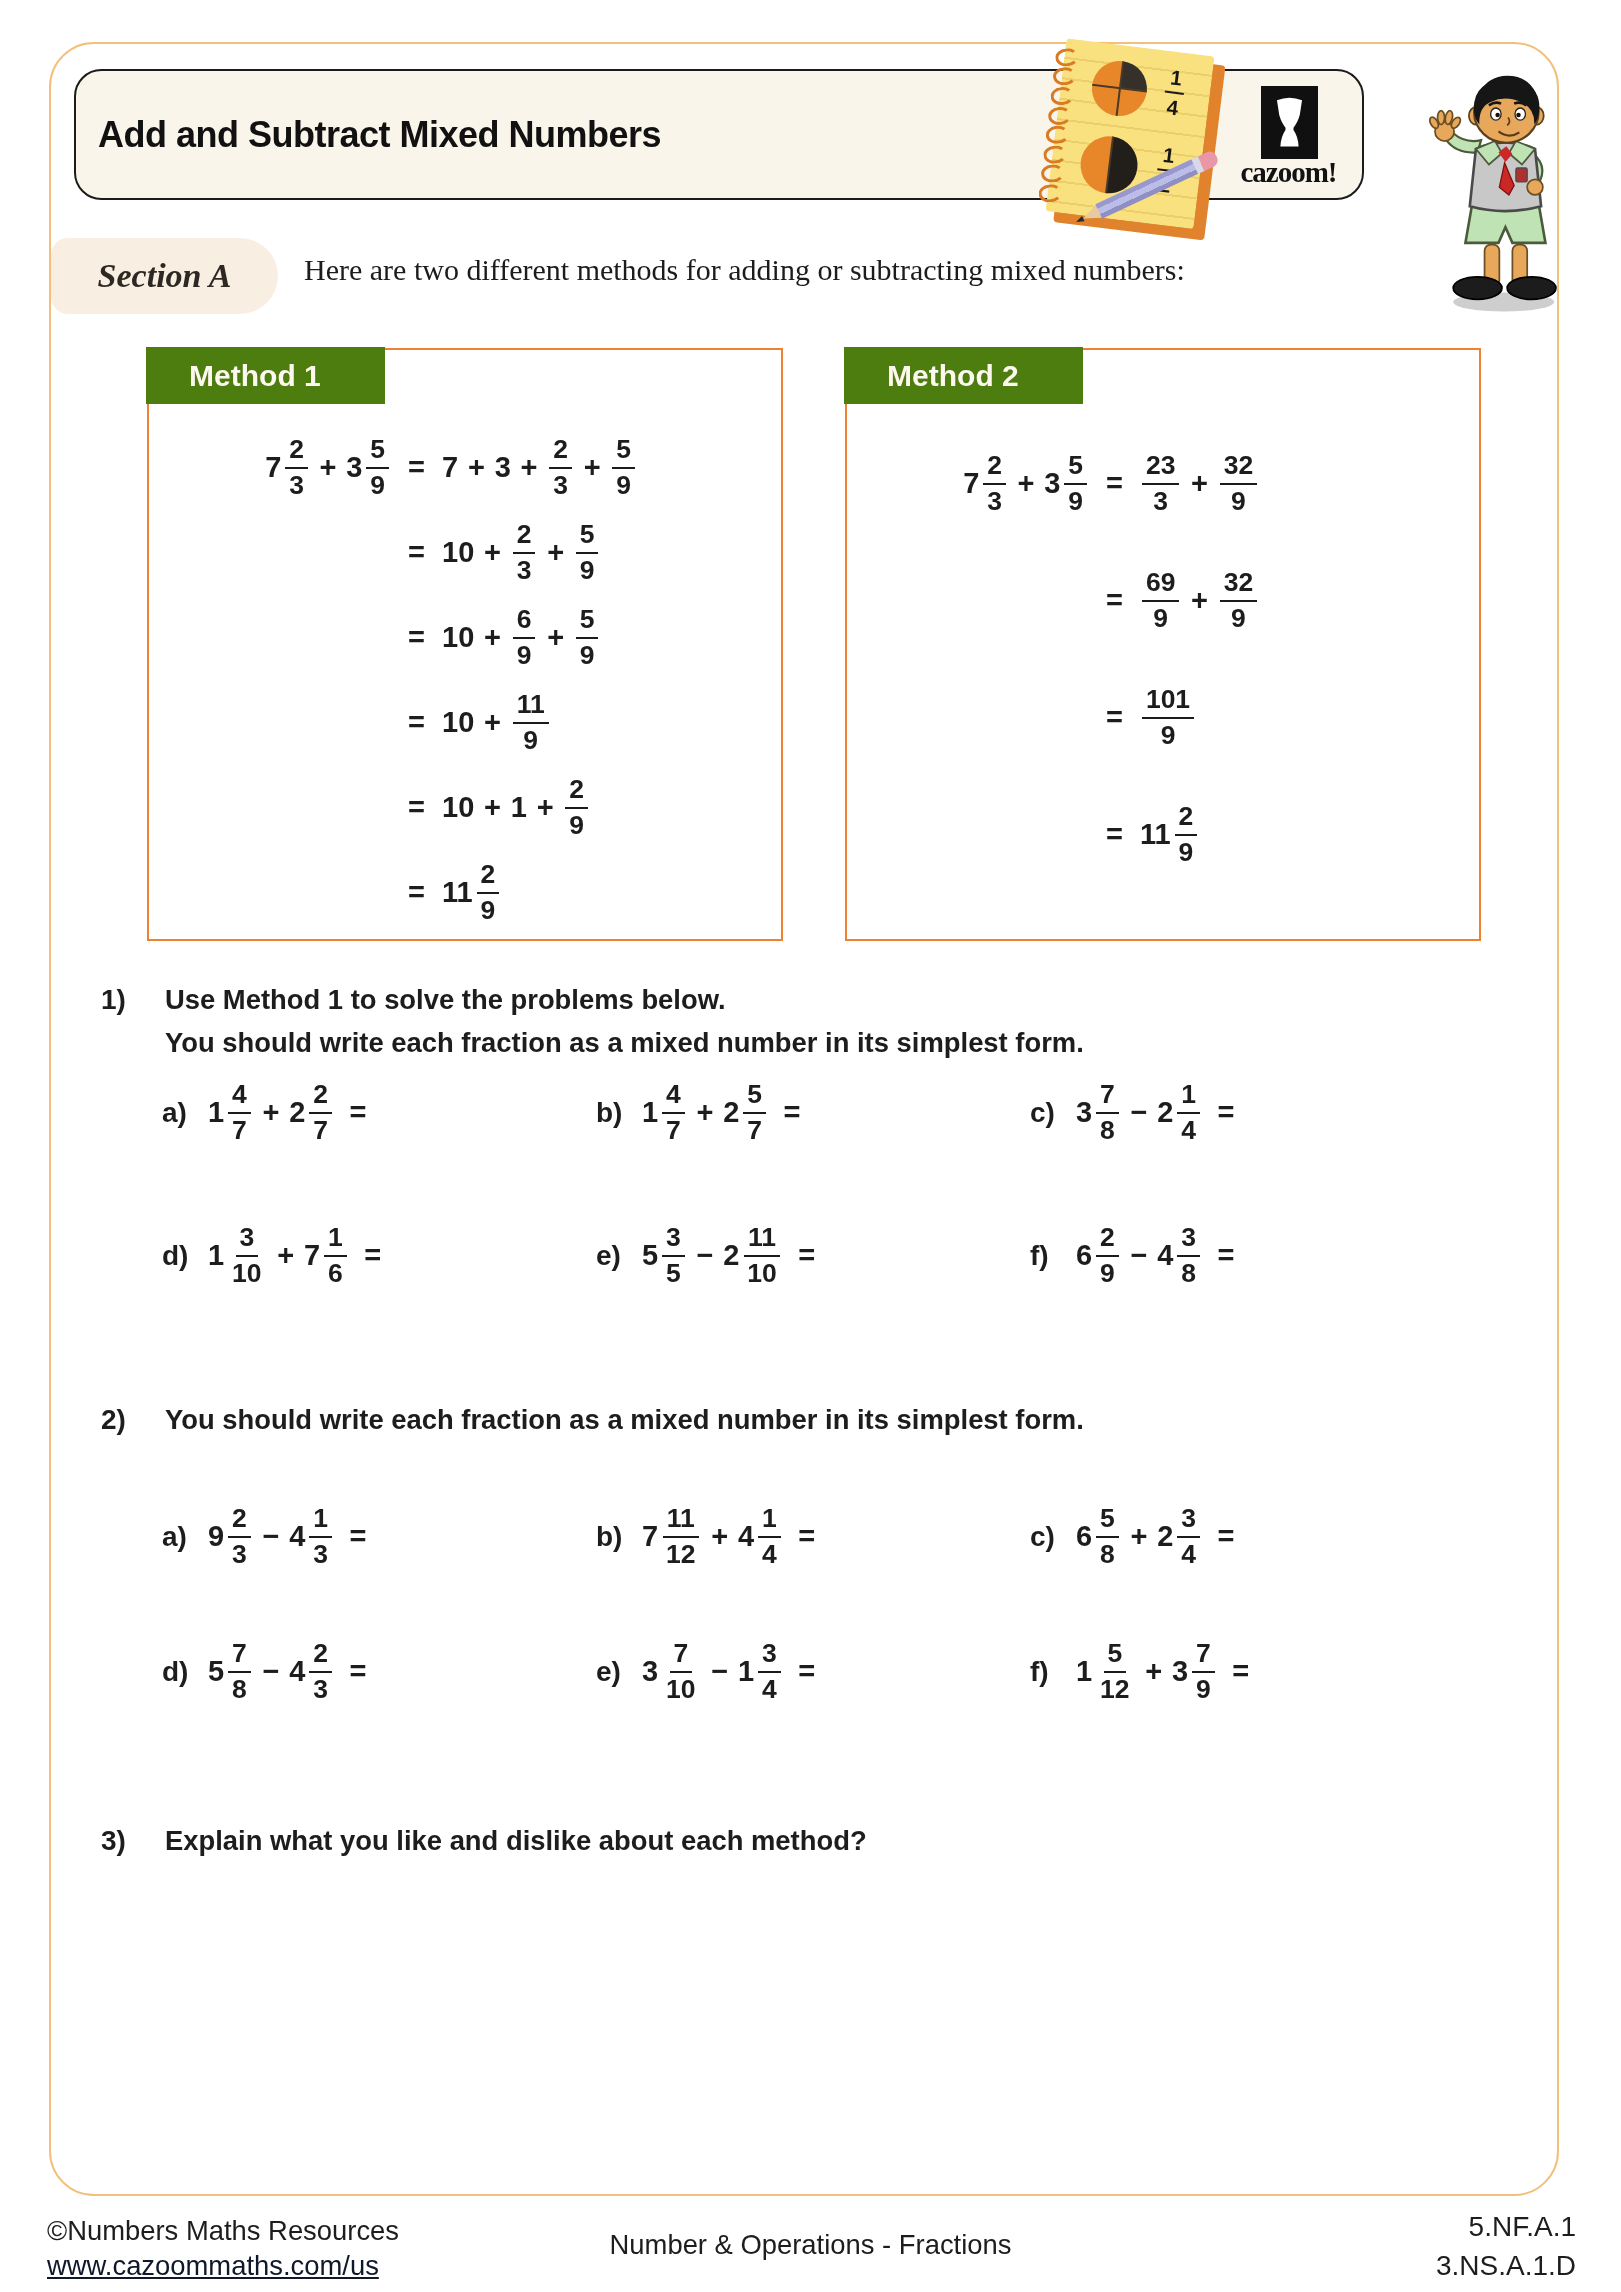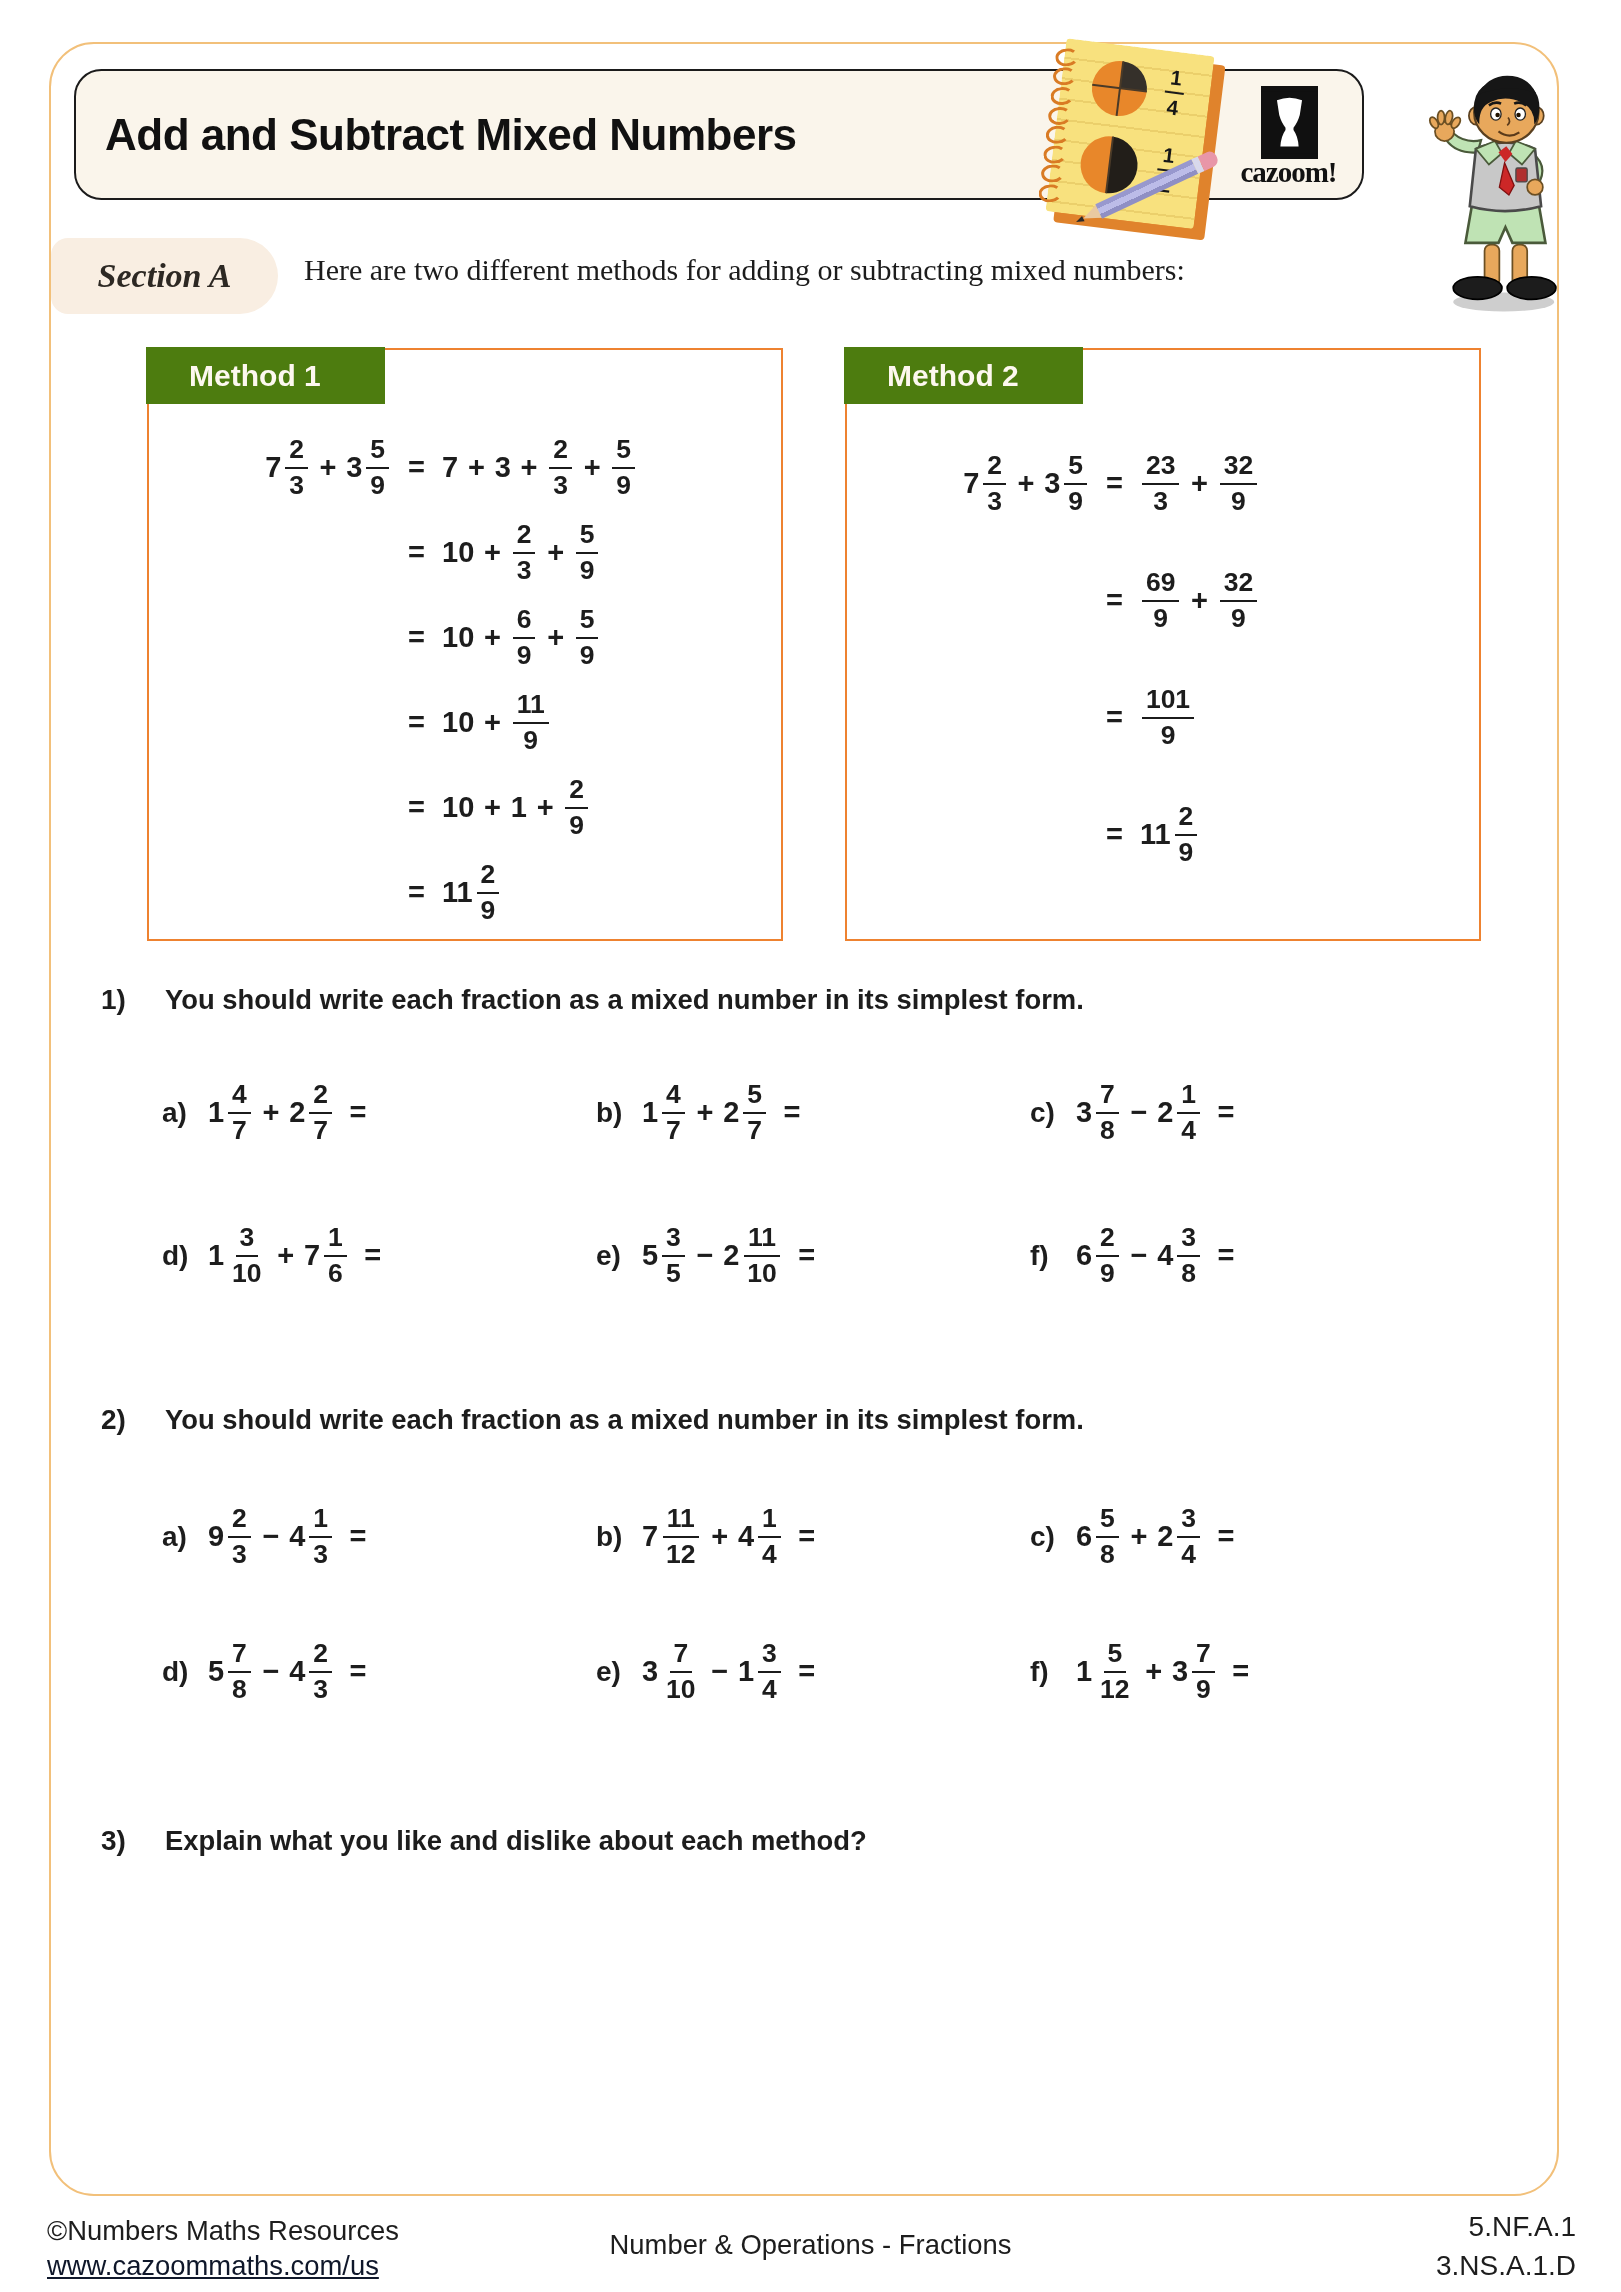--- a/index.html
+++ b/index.html
@@ -12,22 +12,22 @@
     position:absolute;left:49px;top:42px;width:1506px;height:2150px;
     border:2.9px solid #F2C07A;border-radius:45px;z-index:0;background:#fff;
   }
   
   .header-box{
     position:absolute;left:74px;top:69px;width:1286px;height:127px;
     background:#FAF5EB;border:2.9px solid #1b1b1b;border-radius:27.4px;z-index:1;
     display:flex;align-items:center;
   }
   .page-title{
-    font-size:44px;font-weight:bold;letter-spacing:-0.5px;color:#111;
-    padding-left:29px;white-space:nowrap;
+    font-size:36px;font-weight:bold;letter-spacing:-0.5px;color:#111;
+    padding-left:22px;white-space:nowrap;
   }
   
   .notebook{position:absolute;left:1037px;top:41px;width:196px;height:211px;z-index:3;}
   .nb-rot{position:absolute;left:17.6px;top:5.9px;width:155px;height:182px;transform:rotate(7deg);}
   .nb-shadow{position:absolute;left:8.8px;top:7.8px;width:152px;height:176px;background:#E0832C;border-radius:3.9px;}
   .nb-page{
     position:absolute;left:0;top:0;width:149px;height:174px;background:#F8E17E;border-radius:3.9px;
     background-image:repeating-linear-gradient(to bottom,transparent 0 18.6px,#EBCF6B 18.6px 20.6px);
   }
   .nb-ring{
@@ -401,20 +401,21 @@
             </span>
           </span>
         </div>
       </div>
     </div>
 </div>
 
 <div class="q-head" style="top:978px">
   <div class="q-num">1)</div>
   <div class="q-lines">
+    <div>Use Method 1 to solve the problems below.</div>
     <div>You should write each fraction as a mixed number in its simplest form.</div>
   </div>
 </div>
 <div class="prob-row" id="q0-row0" style="top:1066px">
     <div class="problem">
       <span class="p-label">a)</span>
       <span class="mixed">
         <span class="wh">1</span>
         <span class="frac">
           <span class="fn">4</span>

